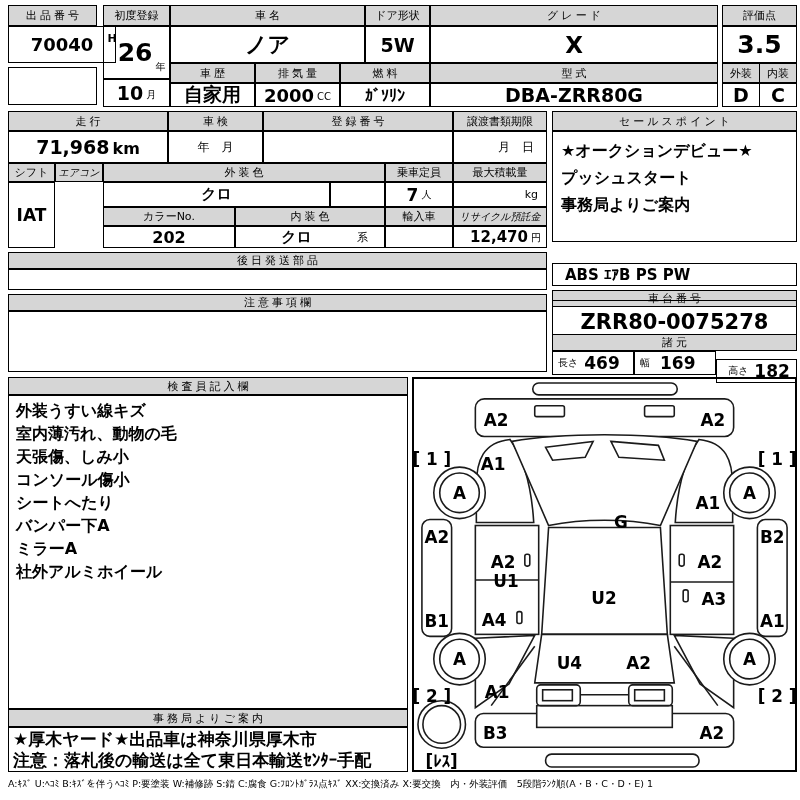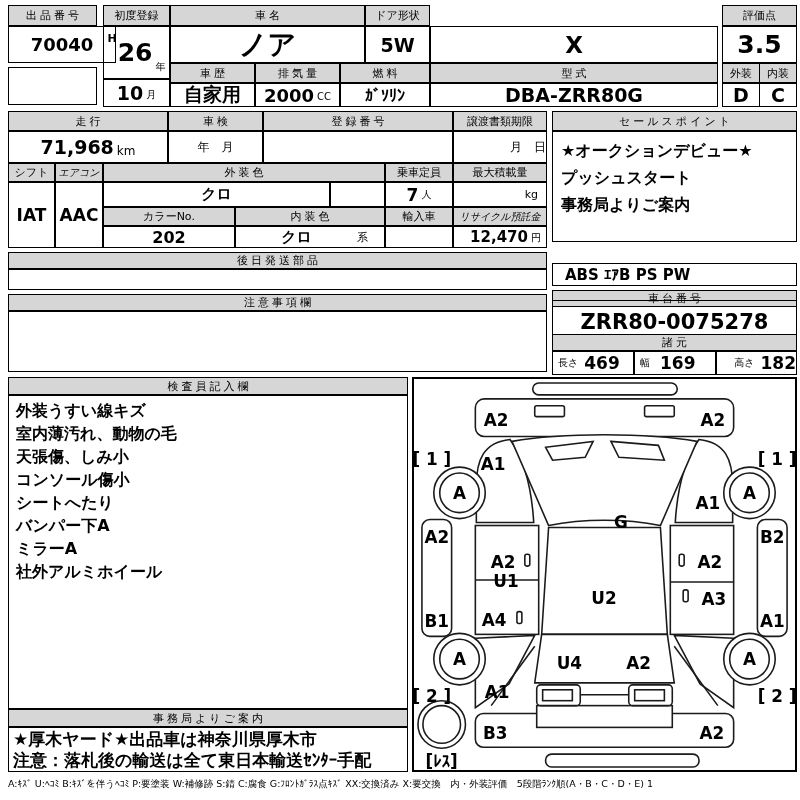--- a/index.html
+++ b/index.html
@@ -32,25 +32,26 @@
     <span class="sup">H</span>
     <span style="font-size:25px">26</span>
     <span class="unit">年</span>
   </div>
   <div class="c val" style="left:103px;top:79px;width:67px;height:28px">
     <span style="font-size:19px">10</span>
     <span class="unit">月</span>
   </div>
 
   <div class="c hdr" style="left:170px;top:5px;width:195px;height:21px">車名</div>
-  <div class="c val" style="left:170px;top:26px;width:195px;height:37px;font-size:28px">ノア</div>
+  <div class="c val" style="left:170px;top:26px;width:195px;height:37px;font-size:22px">ノア</div>
 
   <div class="c hdr tight" style="left:365px;top:5px;width:65px;height:21px">ドア形状</div>
   <div class="c val" style="left:365px;top:26px;width:65px;height:37px;font-size:19px">5W</div>
 
+  <div class="c hdr" style="left:430px;top:5px;width:288px;height:21px">グレード</div>
   <div class="c val" style="left:430px;top:26px;width:288px;height:37px;font-size:23px">X</div>
 
   <div class="c hdr tight" style="left:722px;top:5px;width:75px;height:21px">評価点</div>
   <div class="c val" style="left:722px;top:26px;width:75px;height:37px;font-size:25px">3.5</div>
 
   <div class="c hdr" style="left:170px;top:63px;width:85px;height:20px">車歴</div>
   <div class="c val" style="left:170px;top:83px;width:85px;height:24px;font-size:19px">自家用</div>
 
   <div class="c hdr" style="left:255px;top:63px;width:85px;height:20px">排気量</div>
   <div class="c val" style="left:255px;top:83px;width:85px;height:24px">
@@ -65,43 +66,42 @@
   <div class="c val" style="left:430px;top:83px;width:288px;height:24px;font-size:19px">DBA-ZRR80G</div>
 
   <div class="c hdr tight" style="left:722px;top:63px;width:38px;height:20px">外装</div>
   <div class="c hdr tight" style="left:759px;top:63px;width:38px;height:20px">内装</div>
   <div class="c val" style="left:722px;top:83px;width:38px;height:24px;font-size:19px">D</div>
   <div class="c val" style="left:759px;top:83px;width:38px;height:24px;font-size:19px">C</div>
 
   <div class="c hdr" style="left:8px;top:111px;width:160px;height:20px">走行</div>
   <div class="c val" style="left:8px;top:131px;width:160px;height:32px">
     <span style="font-size:19px">71,968</span>
-    <span class="unit" style="font-size:12px;font-weight:400">km</span>
+    <span class="unit" style="font-size:16px;font-weight:700">km</span>
   </div>
 
   <div class="c hdr" style="left:168px;top:111px;width:95px;height:20px">車検</div>
   <div class="c val" style="left:168px;top:131px;width:95px;height:32px;font-weight:400;font-size:12px">年　月</div>
 
   <div class="c hdr" style="left:263px;top:111px;width:190px;height:20px">登録番号</div>
   <div class="c val" style="left:263px;top:131px;width:190px;height:32px"></div>
 
   <div class="c hdr tight" style="left:453px;top:111px;width:94px;height:20px">譲渡書類期限</div>
-  <div class="c val" style="left:453px;top:131px;width:94px;height:32px;font-weight:400;font-size:12px;justify-content:flex-end;">月　日</div>
+  <div class="c val" style="left:453px;top:131px;width:94px;height:32px;font-weight:400;font-size:12px;justify-content:flex-end;padding-right:12px">月　日</div>
 
   <div class="c hdr" style="left:552px;top:111px;width:245px;height:20px">セールスポイント</div>
   <div class="c box lines" style="left:552px;top:131px;width:245px;height:111px">
     <div style="font-size:16px;line-height:27px">★オークションデビュー★</div>
     <div style="font-size:16px;line-height:27px">プッシュスタート</div>
     <div style="font-size:16px;line-height:27px">事務局よりご案内</div>
   </div>
 
   <div class="c hdr tight" style="left:8px;top:163px;width:47px;height:19px">シフト</div>
   <div class="c hdr tight xs" style="left:55px;top:163px;width:48px;height:19px">エアコン</div>
   <div class="c val" style="left:8px;top:182px;width:47px;height:66px;font-size:17px">IAT</div>
-  <div class="c val" style="left:55px;top:182px;width:48px;height:66px;font-size:17px">AAC</div>
 
   <div class="c hdr" style="left:103px;top:163px;width:282px;height:19px">外装色</div>
   <div class="c val" style="left:103px;top:182px;width:227px;height:25px;font-size:15px">クロ</div>
   <div class="c box" style="left:330px;top:182px;width:55px;height:25px"></div>
 
   <div class="c hdr tight" style="left:385px;top:163px;width:68px;height:19px">乗車定員</div>
   <div class="c val" style="left:385px;top:182px;width:68px;height:25px">
     <span style="font-size:17px">7</span>
     <span class="unit">人</span>
   </div>
@@ -143,21 +143,21 @@
 
   <div class="c hdr" style="left:552px;top:334px;width:245px;height:17px">諸元</div>
   <div class="c val" style="left:552px;top:351px;width:82px;height:24px;justify-content:flex-start;padding-left:5px">
     <span style="font-size:10px;font-weight:400;margin-right:6px">長さ</span>
     <span style="font-size:17px">469</span>
   </div>
   <div class="c val" style="left:634px;top:351px;width:82px;height:24px;justify-content:flex-start;padding-left:5px">
     <span style="font-size:10px;font-weight:400;margin-right:10px">幅</span>
     <span style="font-size:17px">169</span>
   </div>
-  <div class="c val" style="left:716px;top:351px;width:81px;height:24px;justify-content:flex-end;padding-left:5px">
+  <div class="c val" style="left:716px;top:359px;width:81px;height:24px;justify-content:center;padding-left:5px">
     <span style="font-size:10px;font-weight:400;margin-right:6px">高さ</span>
     <span style="font-size:17px">182</span>
   </div>
 
   <div class="c box lines" style="left:8px;top:395px;width:400px;height:314px;padding:3px 7px">
     <div style="font-size:16px;line-height:23px">外装うすい線キズ</div>
     <div style="font-size:16px;line-height:23px">室内薄汚れ、動物の毛</div>
     <div style="font-size:16px;line-height:23px">天張傷、しみ小</div>
     <div style="font-size:16px;line-height:23px">コンソール傷小</div>
     <div style="font-size:16px;line-height:23px">シートへたり</div>

